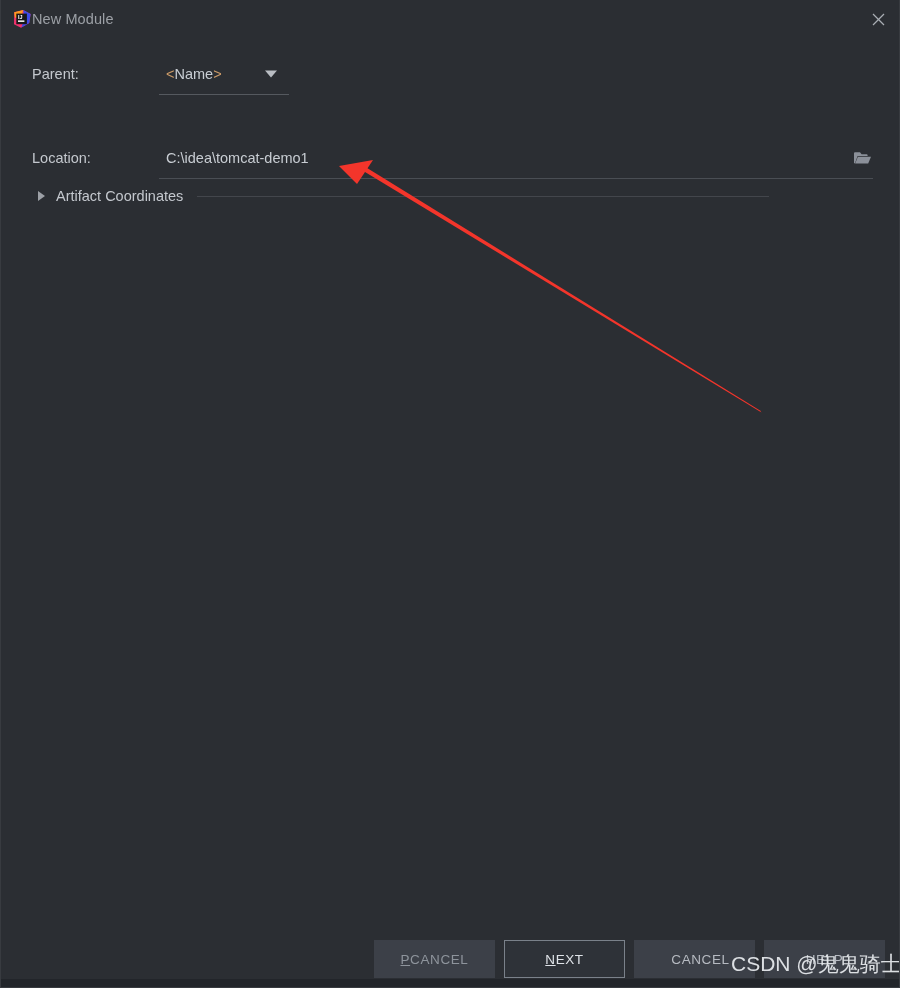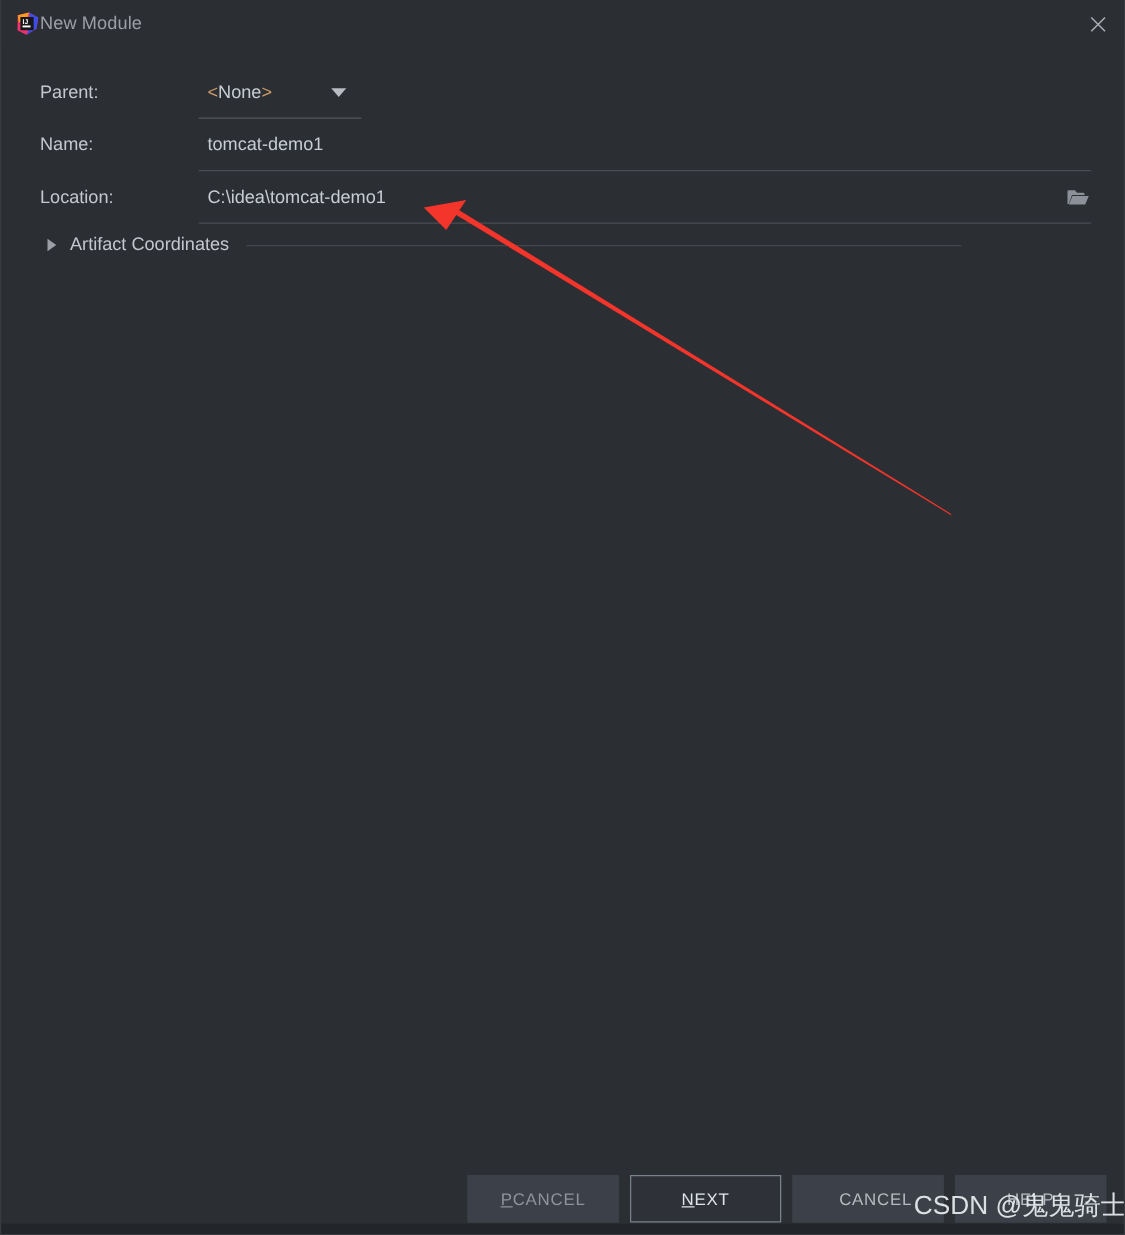--- a/index.html
+++ b/index.html
@@ -265,31 +265,26 @@
       <svg width="15" height="15" viewBox="0 0 15 15">
         <line x1="2" y1="2" x2="13" y2="13" stroke="#a9adb3" stroke-width="1.3"></line>
         <line x1="13" y1="2" x2="2" y2="13" stroke="#a9adb3" stroke-width="1.3"></line>
       </svg>
     </div>
   </div>
 
   <div class="form-row" id="row-parent">
     <div class="row-label">Parent:</div>
     <div class="row-value">
-      <span class="bracket">&lt;</span><span>None</span><span class="bracket">&gt;</span>
+      <span class="bracket">&lt;</span><span>Name</span><span class="bracket">&gt;</span>
     </div>
     <div id="parent-arrow"></div>
     <div class="row-underline"></div>
   </div>
 
-  <div class="form-row" id="row-name">
-    <div class="row-label">Name:</div>
-    <div class="row-value">tomcat-demo1</div>
-    <div class="row-underline"></div>
-  </div>
 
   <div class="form-row" id="row-location">
     <div class="row-label">Location:</div>
     <div class="row-value">C:\idea\tomcat-demo1</div>
     <div id="browse-button">
       <svg width="19" height="16" viewBox="0 0 19 16">
         <path d="M1 3.2 Q1 2.2 2 2.2 L7 2.2 L8.6 4.2 L13.6 4.2 Q14.6 4.2 14.6 5.2 L14.6 6.0 L4.6 6.0 L2.0 13.2 L1 13.2 Z" fill="#8b9099"></path>
         <path d="M4.9 6.8 L18.0 6.8 L15.2 13.6 L2.1 13.6 Z" fill="#8b9099"></path>
       </svg>
     </div>

